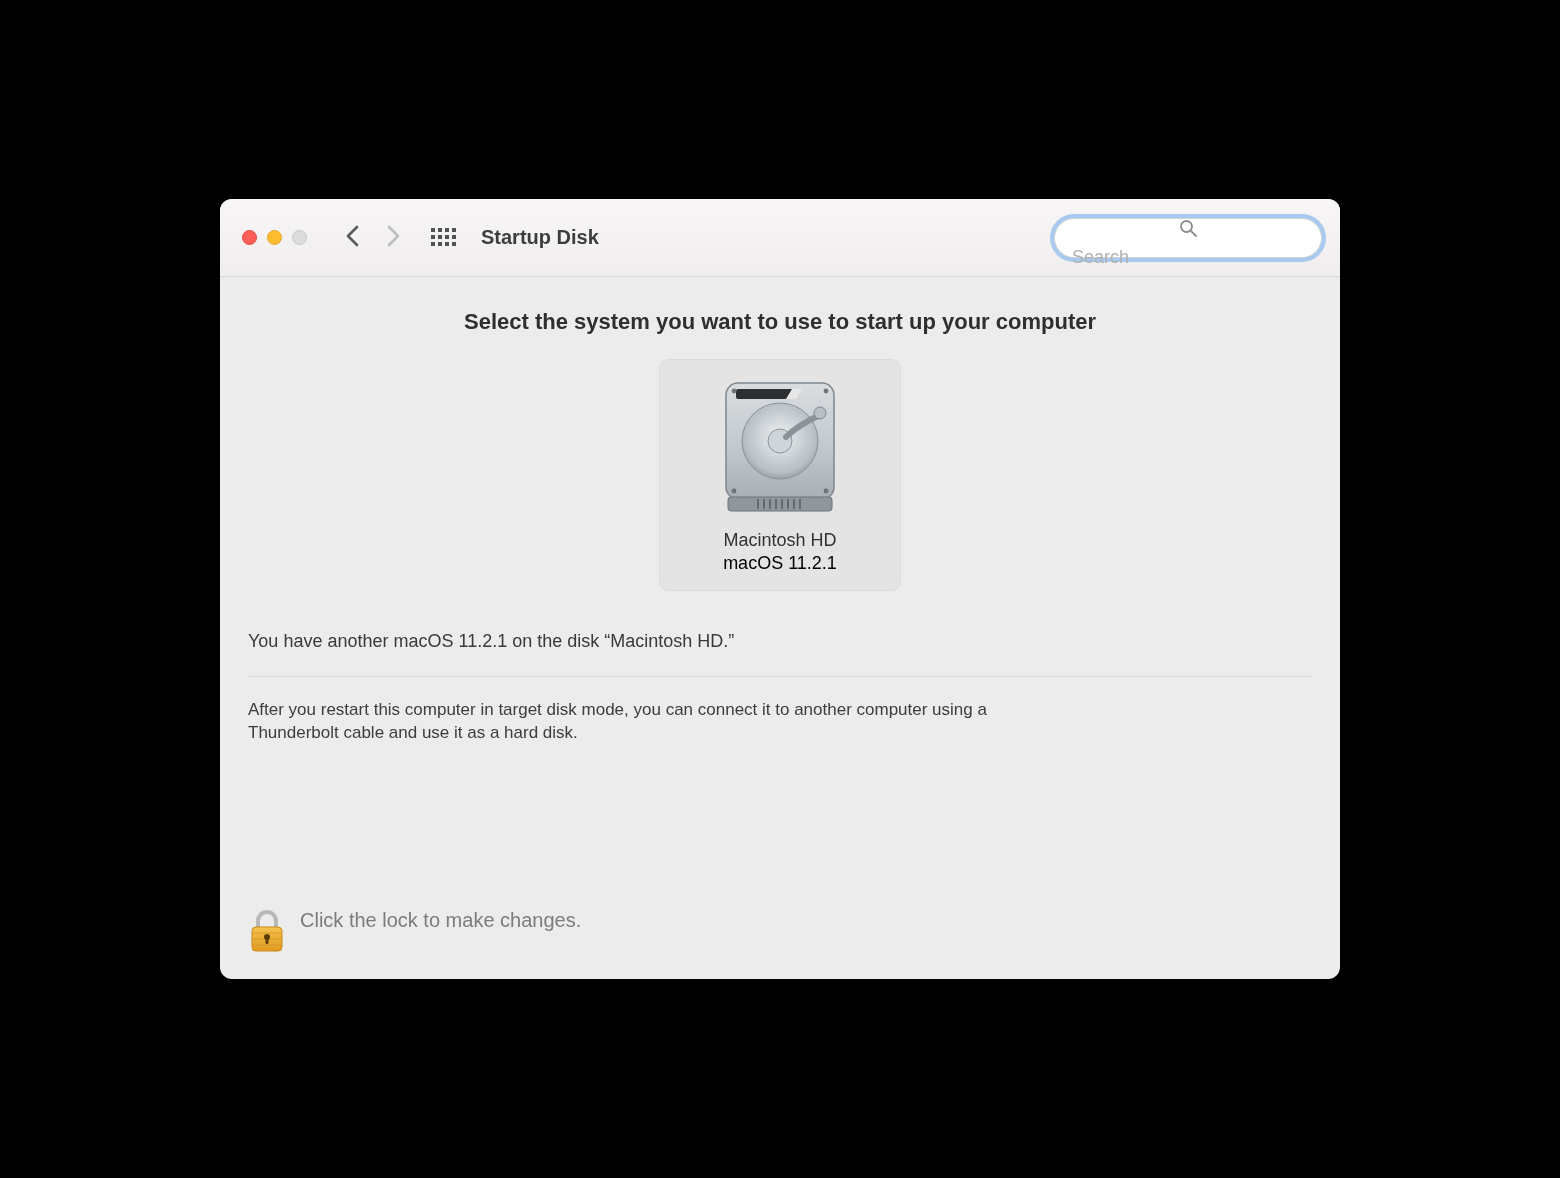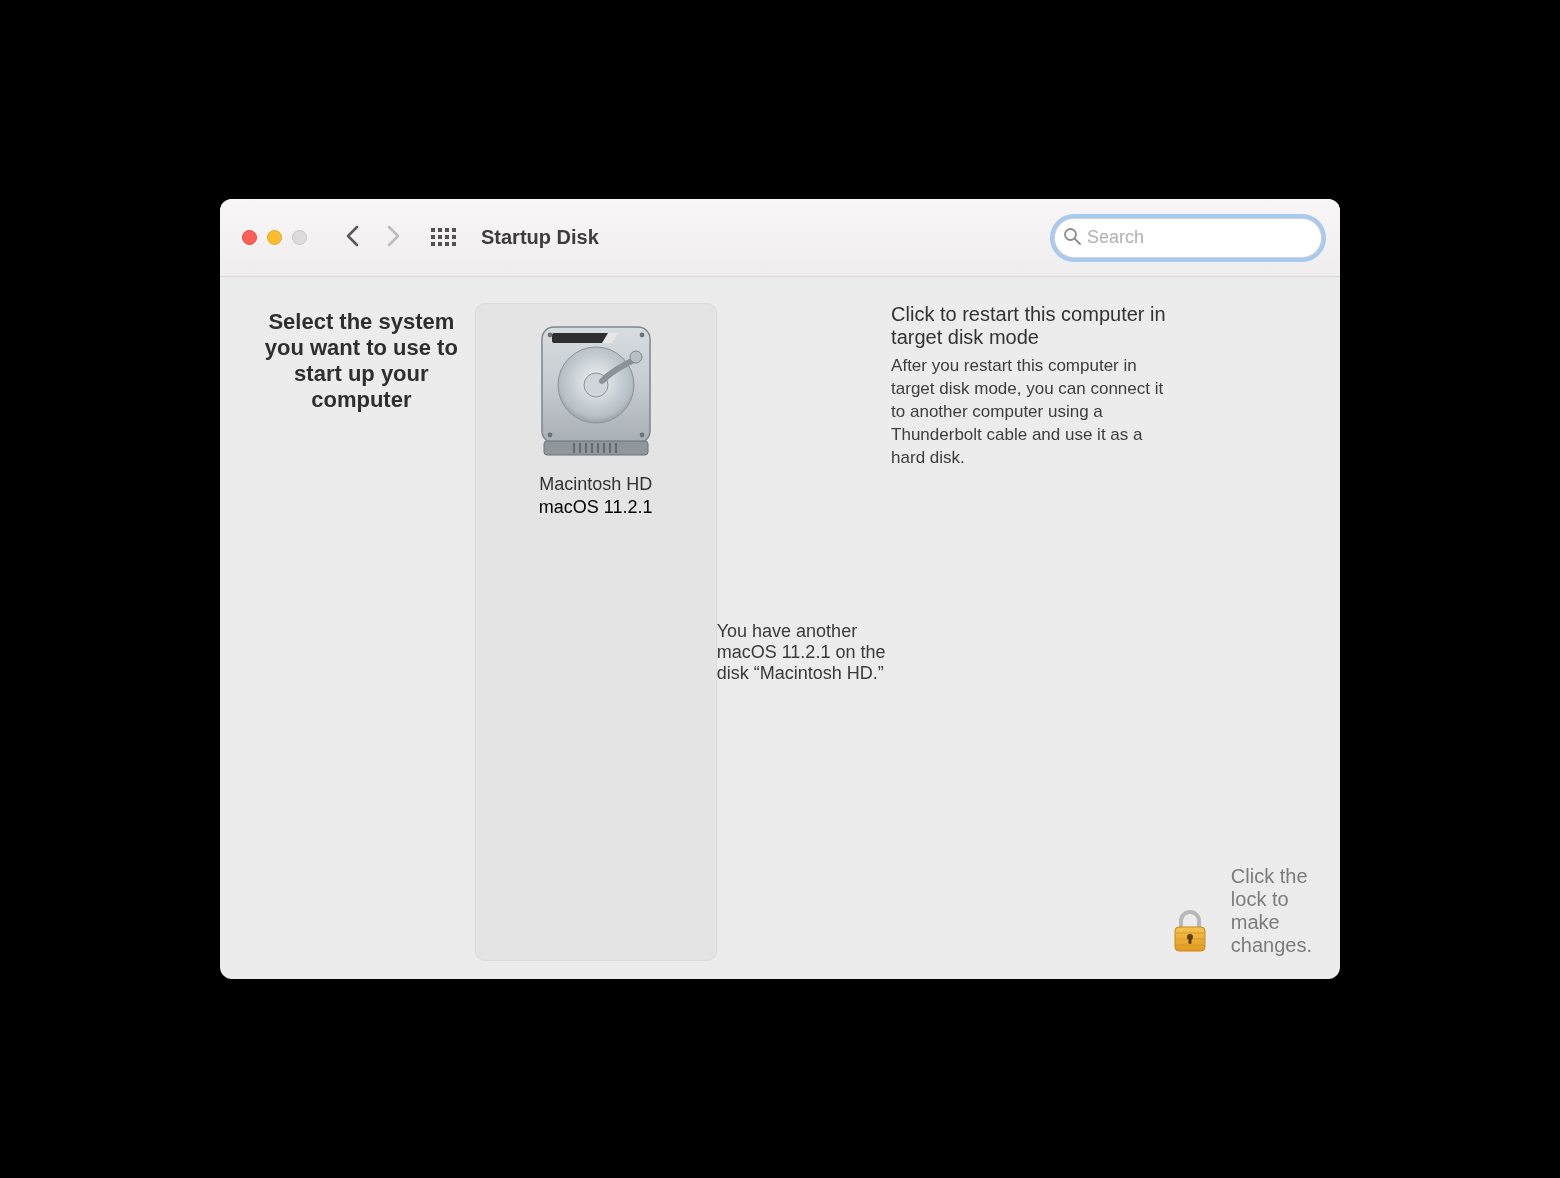--- a/index.html
+++ b/index.html
@@ -74,37 +74,38 @@
       width: 268px;
       height: 40px;
       border-radius: 20px;
       border: 1px solid #d2d2d2;
       background: #fff;
       display: flex;
       align-items: center;
       padding: 0 8px;
       gap: 6px;
       box-shadow: 0 0 0 4px #a8c9f0;
+      flex-direction: column;
     }
     .search input {
       flex: 1;
       border: none;
       outline: none;
       font-size: 18px;
       background: transparent;
       color: #333;
     }
     .search input::placeholder {
       color: #b0b0b0;
     }
     .content {
       flex: 1;
       padding: 26px 28px 18px;
       display: flex;
-      flex-direction: row;
+      flex-direction: column;
     }
     .heading {
       text-align: center;
       font-size: 22px;
       font-weight: 600;
       color: #2f2f2f;
       margin-top: 6px;
       margin-bottom: 24px;
     }
     .disks {
@@ -187,22 +188,22 @@
       margin-bottom: 6px;
     }
     .tdm-desc {
       font-size: 17px;
       color: #3d3d3d;
       line-height: 1.35;
       max-width: 780px;
     }
     .lock-row {
       display: flex;
-      align-items: flex-end;
-      gap: 22px;
+      align-items: flex-start;
+      gap: 14px;
       margin-top: auto;
       padding-top: 28px;
       padding-bottom: 4px;
     }
     .lock-row .lock-label {
       font-size: 20px;
       color: #7c7c7c;
     }
   </style>
 </head>
@@ -307,21 +308,20 @@
     </div>
 
     <div class="row">
       <div class="status">You have another macOS 11.2.1 on the disk “Macintosh HD.”</div>
     </div>
 
     <div class="divider"></div>
 
     <div class="tdm-row">
       <div class="tdm-left">
-        <div class="tdm-title">Click to restart this computer in target disk mode</div>
         <div class="tdm-desc">After you restart this computer in target disk mode, you can connect it to another computer using a Thunderbolt cable and use it as a hard disk.</div>
       </div>
     </div>
 
     <div class="lock-row">
       <span>
         <svg width="38" height="44" viewBox="0 0 38 44">
           <defs>
             <linearGradient id="lockbody" x1="0" y1="0" x2="0" y2="1">
               <stop offset="0" stop-color="#f6c34f"></stop>

